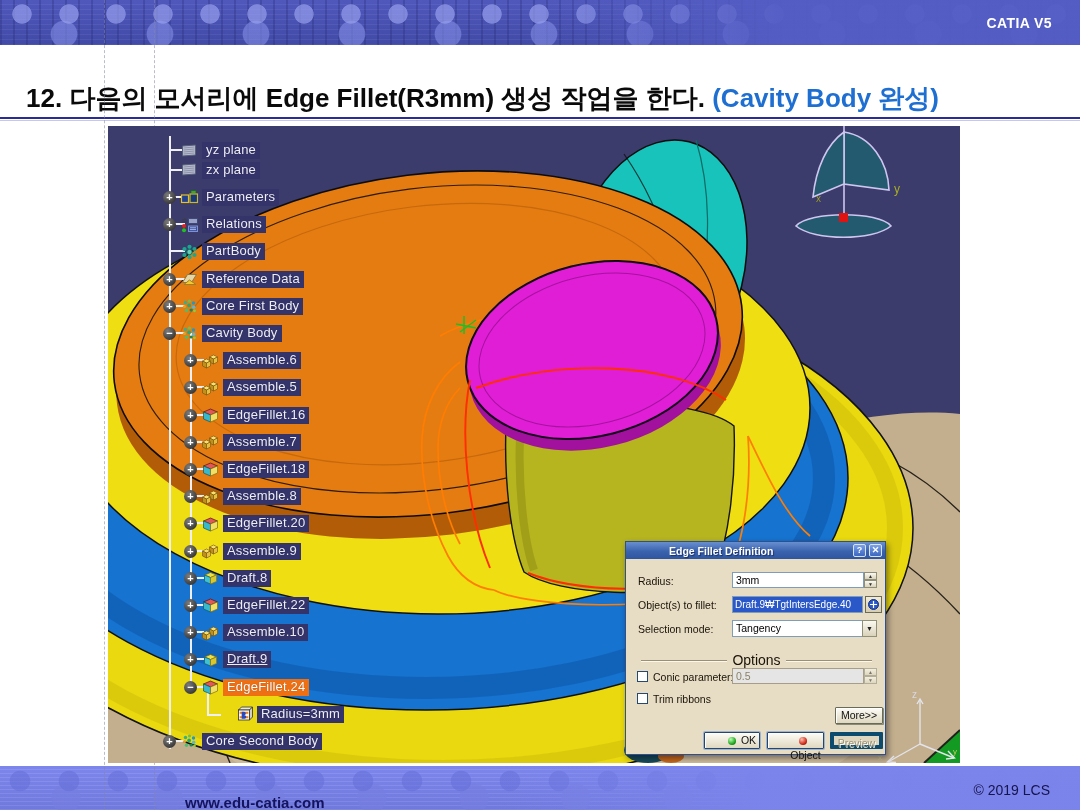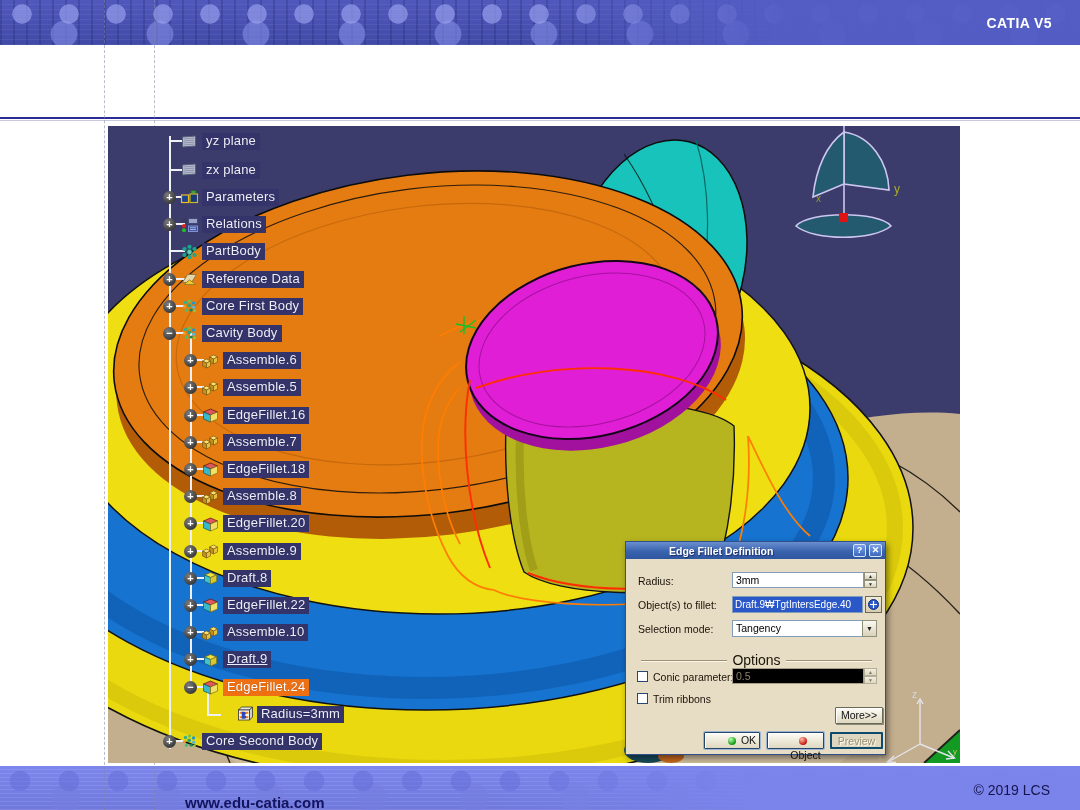--- a/index.html
+++ b/index.html
@@ -65,36 +65,36 @@
   #dlg{position:absolute;left:517px;top:415px;width:261px;height:214px;z-index:9;
     background:#e7ddc4;border:1px solid #30508c;box-shadow:2px 3px 6px rgba(0,0,20,.45);}
   #dlg .tbar{position:absolute;left:0;top:0;width:100%;height:17px;
     background:linear-gradient(180deg,#6a8fd0,#3a63ae 55%,#2e55a0);display:flex;align-items:center;}
   #dlg .tbar .ttext{color:#fff;font-size:10.5px;font-weight:700;margin-left:6px;flex:1;text-shadow:1px 1px 1px rgba(0,0,40,.5);padding-left:37px;}
   .capbtn{width:13px;height:13px;margin-right:3px;border-radius:2px;border:1px solid #d7e2f4;
     background:linear-gradient(180deg,#7aa0e8,#3c68c0);color:#fff;font-size:9px;line-height:11px;text-align:center;font-weight:700;}
   .dlabel{position:absolute;font-size:10.5px;color:#1a1208;}
   .dfield{position:absolute;background:#fff;border:1px solid #7f9db9;font-size:10.5px;color:#000;padding:1px 3px;line-height:12px;}
   .dfield.selmode{padding-right:16px;}
-  .dfield.disabled{background:#000000;color:#8a8268;border-color:#a89e88;}
+  .dfield.disabled{background:#e5e5e5;color:#8a8268;border-color:#a89e88;}
   .selblue{position:absolute;background:#2a58c8;border:1px solid #7f9db9;color:#fff;font-size:10px;padding:1.5px 2px;line-height:12px;overflow:hidden;white-space:nowrap;}
   .spin{position:absolute;width:13px;display:flex;flex-direction:column;}
   .spin b{flex:1;border:1px solid #8f8f7a;background:linear-gradient(180deg,#fbf9f1,#d9d2ba);font-size:5px;line-height:6px;text-align:center;color:#333;font-weight:400;}
   .combo-arrow{position:absolute;width:15px;background:linear-gradient(180deg,#fbf9f1,#d9d2ba);border:1px solid #8f8f7a;color:#222;font-size:7px;text-align:center;line-height:15px;}
   .optsep{position:absolute;left:10px;top:110px;width:241px;display:flex;align-items:center;font-size:14px;color:#1a1208;}
   .optsep .line{flex:1;height:1px;background:#9b8f74;box-shadow:0 1px 0 #fdf8ea;margin:0 5px;}
   .chk{position:absolute;width:11px;height:11px;background:#fff;border:1px solid #274872;}
   .btn{position:absolute;height:17px;font-size:10.5px;color:#101010;text-align:center;
     background:linear-gradient(180deg,#fdfcf6,#dfd8c0);border:1px solid #6a6a58;border-radius:1px;
     box-shadow:inset 1px 1px 0 #fff, 1px 1px 0 #8a8a78;line-height:15px;}
   .btn.strong{border:1px solid #25476f;box-shadow:inset 1px 1px 0 #fff,0 0 0 1px #9db4d0;padding-left:20px;}
   .btn .ball{display:inline-block;width:8px;height:8px;border-radius:50%;margin-right:5px;vertical-align:-1px;}
   .ball.green{background:radial-gradient(circle at 35% 30%,#b8ffb0,#0f9a10 70%,#064d08);}
   .ball.red{background:radial-gradient(circle at 35% 30%,#ffc0b0,#c81808 70%,#5d0a04);}
-  .btn.disabled{color:#9a9278;text-shadow:1px 1px 0 #fffdf2;background:#ded6be;border:2px solid #0c4a6e;box-shadow:none;}
+  .btn.disabled{color:#9a9278;text-shadow:1px 1px 0 #fffdf2;background:#ded6be;border:4px solid #0c4a6e;box-shadow:none;}
   .objbtn{position:absolute;width:17px;height:17px;background:linear-gradient(180deg,#f2ecd8,#d6cdb2);border:1px solid #6a6a58;}
   .objbtn svg{margin:1px;}
 </style>
 </head>
 <body>
 
 <div id="page">
 
   <svg width="0" height="0" style="position:absolute" aria-hidden="true">
     <defs>
@@ -174,20 +174,21 @@
     </defs>
   </svg>
 
   <div id="topbanner" class="banner">
     <div id="brand">CATIA V5</div>
   </div>
 
   <div class="vguide" style="left:104px"></div>
   <div class="vguide" style="left:154px"></div>
 
+  <div id="slidetitle"><span>12.</span><span> 다음의 모서리에 </span><span>Edge Fillet(R3mm)</span><span> 생성 작업을 한다. </span><span class="accent">(Cavity Body 완성)</span></div>
   <div id="titlerule"></div>
   <div id="titlerule2"></div>
 
   <div id="viewport">
     <svg id="scene" width="852" height="637" viewBox="0 0 852 637">
       <rect x="0" y="0" width="852" height="637" fill="#3b3b6c"></rect>
       <path d="M0 482 C150 522 300 542 430 472 C520 422 600 340 700 305 C760 288 810 284 852 288 L852 637 L0 637 Z" fill="#c3af8e"></path>
       <ellipse cx="430" cy="600" rx="330" ry="90" fill="#d8c7a4" opacity=".5"></ellipse>
       <path d="M702 306 C760 318 812 346 852 386" stroke="#26221a" stroke-width="1.4" fill="none"></path>
       <path d="M660 380 C740 392 800 432 852 488" stroke="#26221a" stroke-width="1.4" fill="none"></path>
@@ -269,21 +270,21 @@
       </g>
       <text x="786" y="67" font-size="12" fill="#aaae1f">y</text>
       <text x="708" y="76" font-size="10" fill="#9a9e22">x</text>
     </svg>
 
     <div id="tree">
       <div class="trunk" style="left:61px;top:10px;height:613px"></div>
       <div class="trunk" style="left:82px;top:207px;height:356px"></div>
       <div id="branch-v" style="top:563px;height:27px"></div>
       <div id="branch-h" style="top:588px;width:14px"></div>
-    <div class="trow lvl0" style="top: 6px;">
+    <div class="trow lvl0" style="top: 15px;">
           <div class="stub"></div>
           <span class="noexp"></span>
           <svg class="ticon" viewBox="0 0 18 16">
             <use href="#ic-plane" xlink:href="#ic-plane"></use>
           </svg>
           <span class="tlabel">yz plane</span>
         </div>
         <div class="trow lvl0" style="top: 34.7px;">
           <div class="stub"></div>
           <span class="noexp"></span>

